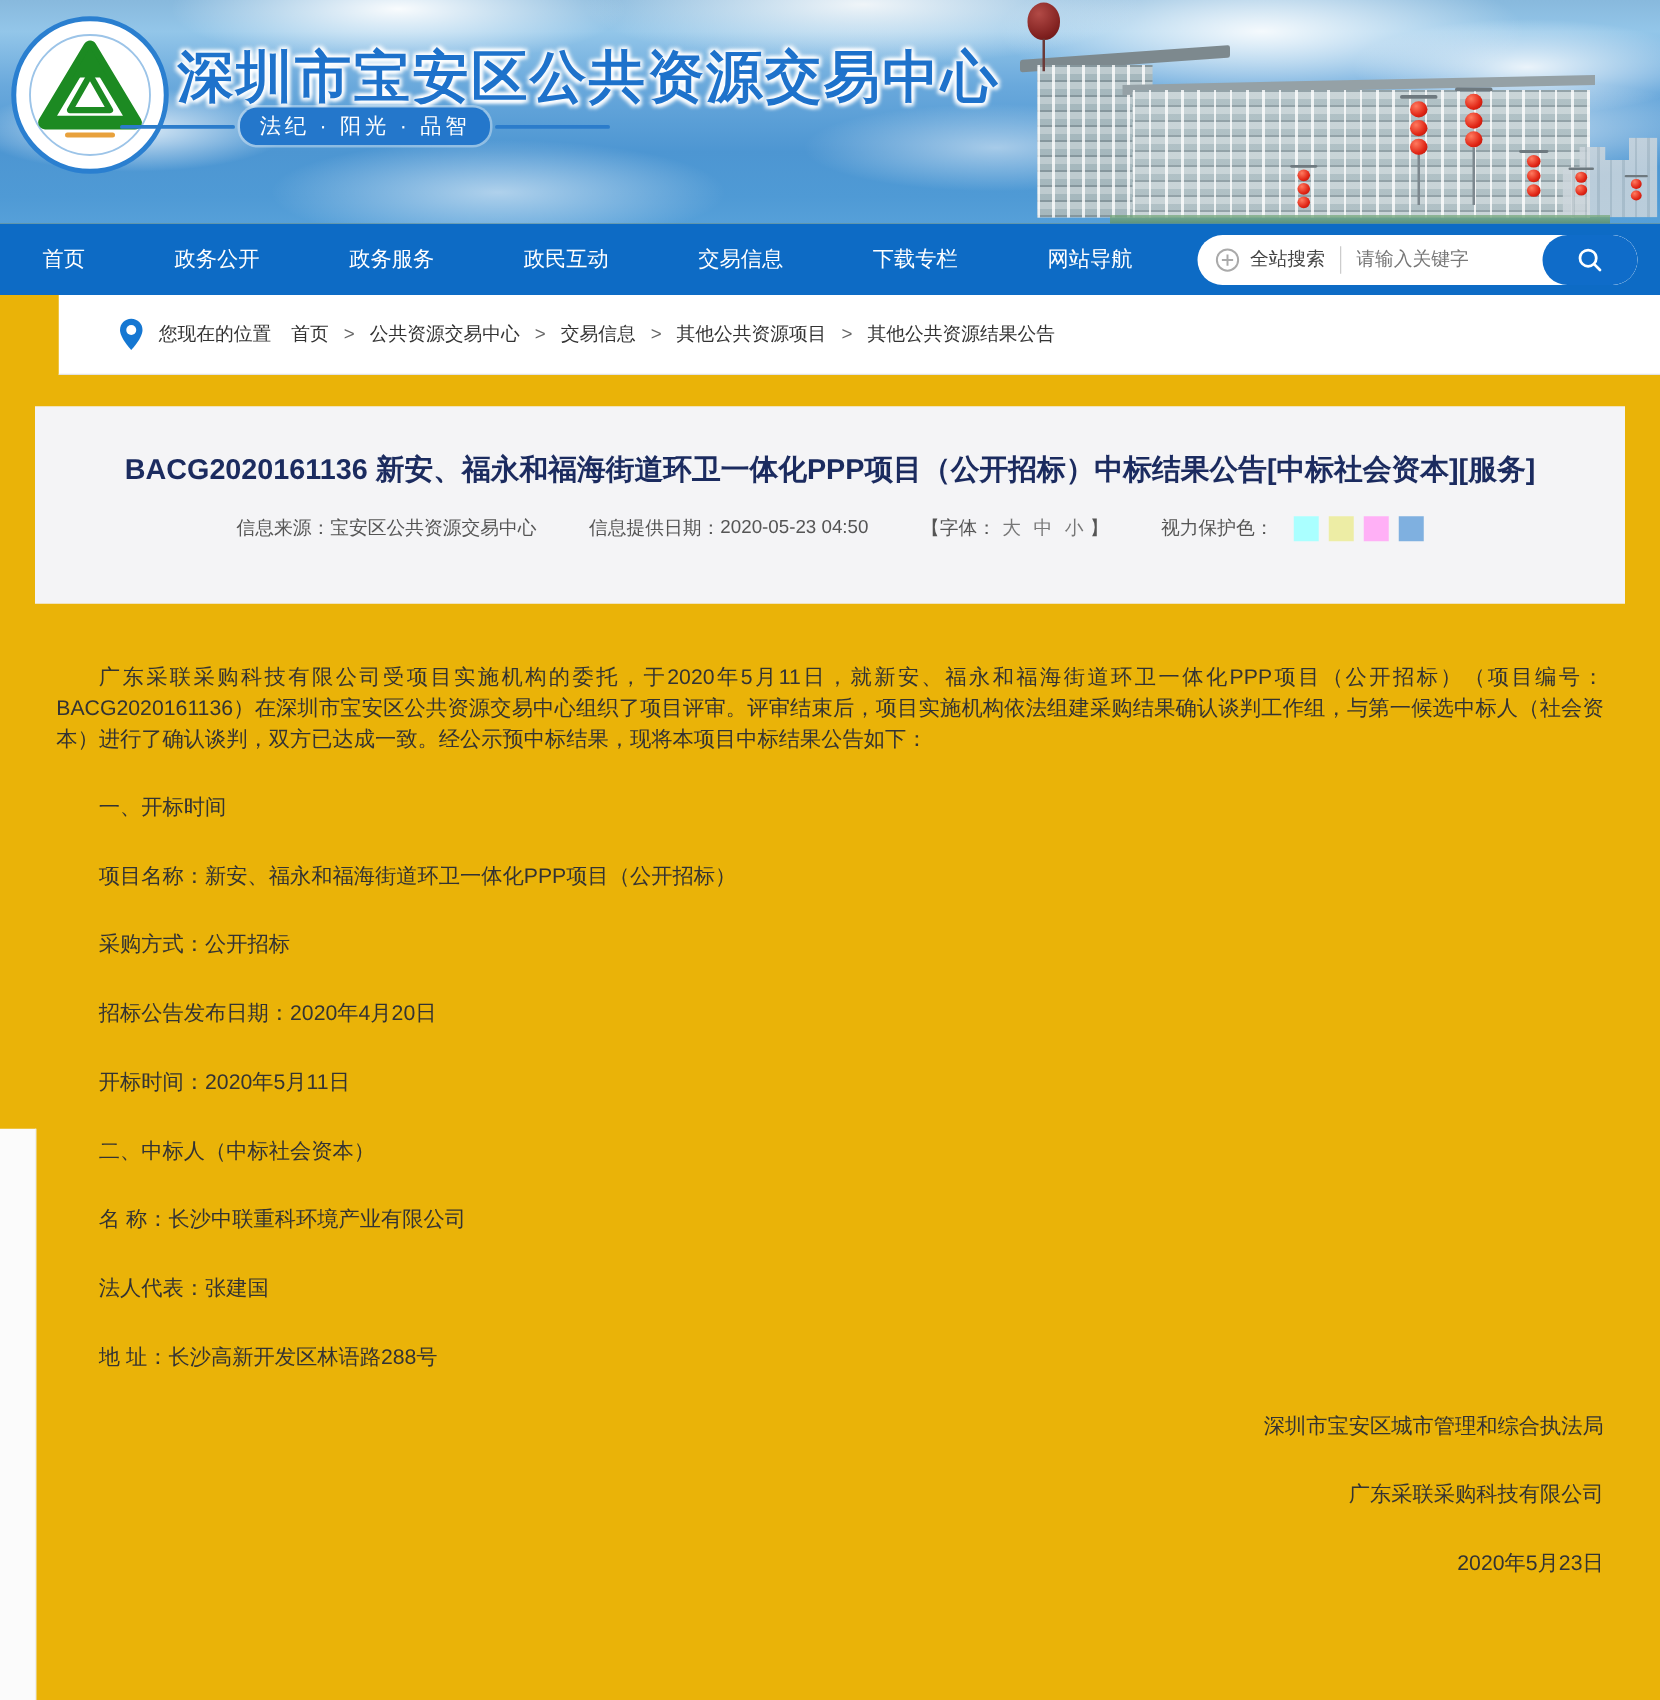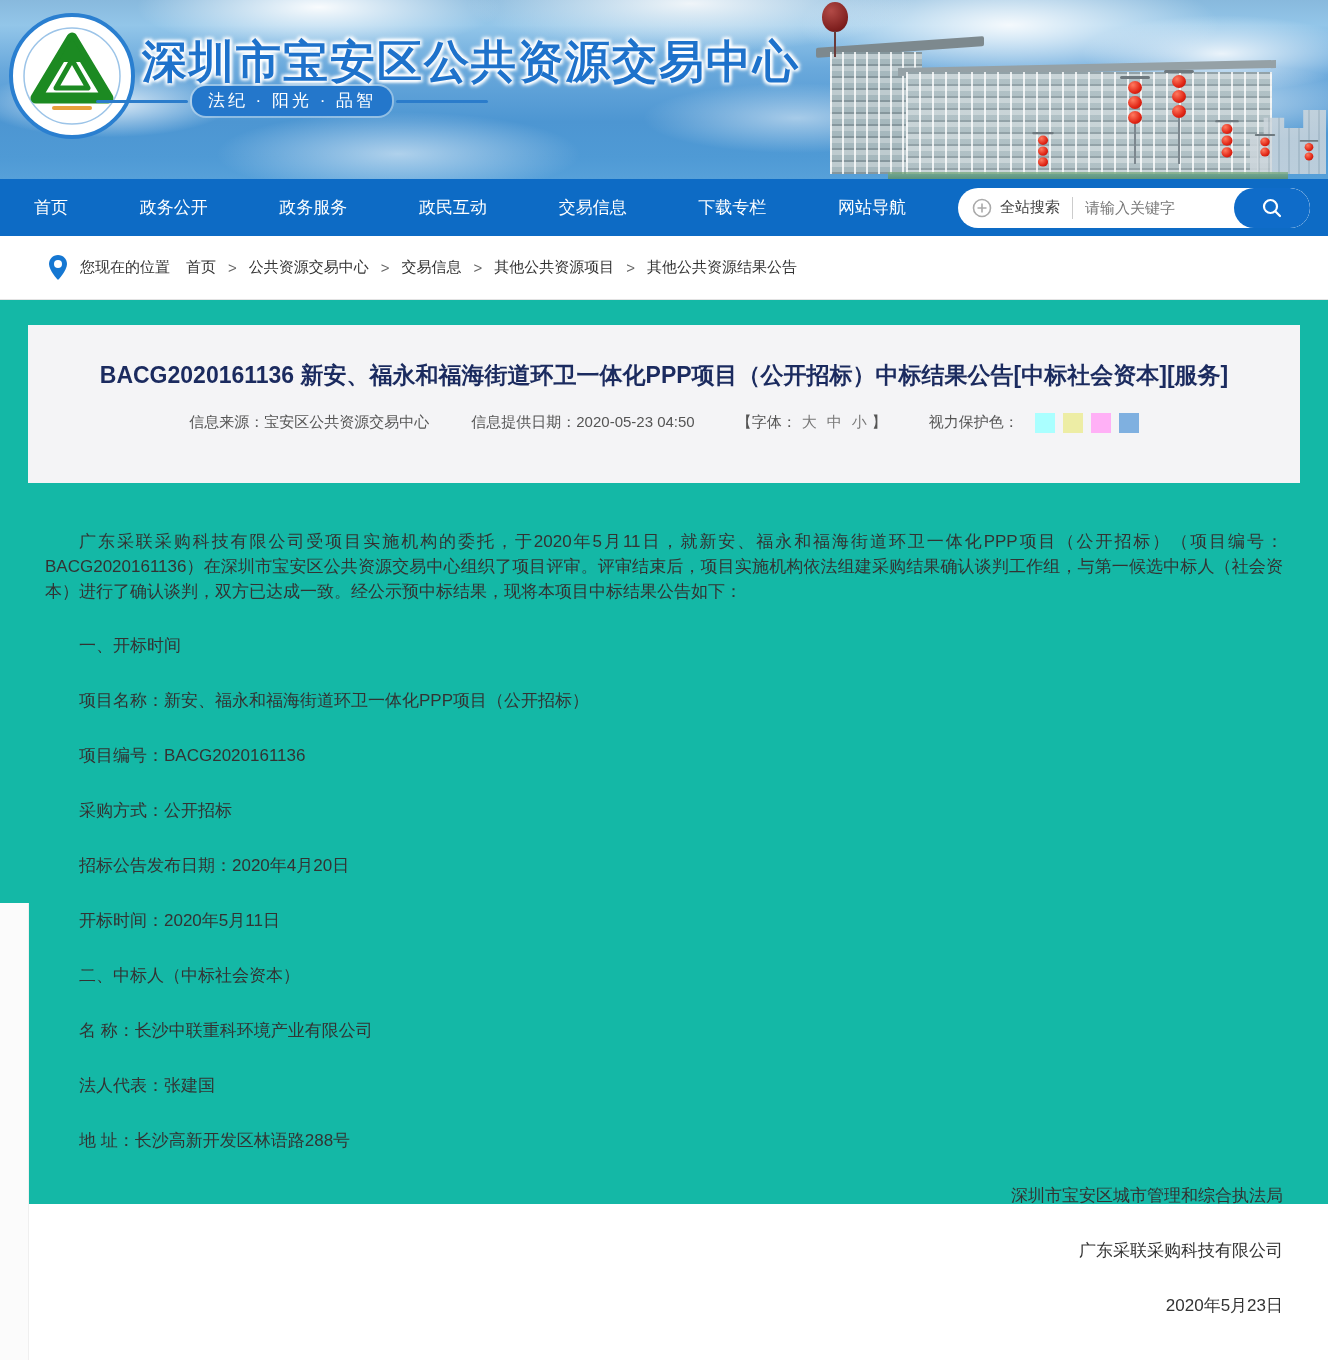--- a/index.html
+++ b/index.html
@@ -2,21 +2,21 @@
 <html><head>
 <meta charset="utf-8">
 <style>
   * { margin:0; padding:0; box-sizing:border-box; }
   html,body { width:1328px; }
   body {
     font-family:"Liberation Sans","DejaVu Sans",sans-serif;
     background:#ffffff; color:#333;
     width:1328px; height:1360px; overflow:hidden; position:relative;
   }
-  .page { width:1328px; height:1204px; position:relative; background:#14b8a6; }
+  .page { width:1328px; height:1360px; position:relative; background:#eab308; }
 
   
   .banner { position:relative; width:100%; height:179px; overflow:hidden;
     background:linear-gradient(180deg,#88b9dd 0%,#93c6e9 14%,#6aa9dc 38%,#4d96d2 68%,#4f9ad5 88%,#56a0d9 100%);
   }
   .clouds { position:absolute; inset:0;
     background:
       radial-gradient(260px 64px at 24% 4%, rgba(255,255,255,.95), transparent 70%),
       radial-gradient(320px 70px at 52% 2%, rgba(245,248,250,.95), transparent 70%),
       radial-gradient(300px 80px at 76% 14%, rgba(255,255,255,.9), transparent 70%),
@@ -86,21 +86,21 @@
   .search-label { color:#444; font-size:15px; margin:0 12px 0 8px; white-space:nowrap; }
   .search-div { width:1px; height:22px; background:#ccc; }
   .search-input { flex:1; min-width:0; border:none; outline:none; font-size:15px; color:#666;
     padding:0 6px 0 12px; font-family:inherit; background:transparent; }
   .search-input::placeholder { color:#777; }
   .search-btn { width:76px; height:40px; border:none; border-radius:20px; background:#0f6cc9;
     display:flex; align-items:center; justify-content:center; cursor:pointer; flex:0 0 auto; }
 
   
   .crumb-bar { height:64px; background:#fff; border-bottom:1px solid #e3e3e3;
-    display:flex; align-items:center; padding-left:48px; font-size:15px; color:#333; }
+    display:flex; align-items:center; padding-left:48px; font-size:15px; color:#333;margin-left:47px; }
   .crumb-bar .pin { margin-right:12px; }
   .crumb-prefix { margin-right:10px; }
   .crumb-link { margin:0 6px; cursor:pointer; white-space:nowrap; }
   .crumb-sep { color:#666; margin:0 6px; }
 
   
   .title-box { margin:25px 28px 0; height:158px; background:#f4f4f6; text-align:center;
     padding:34px 40px 0; }
   .art-title { font-size:23px; font-weight:700; color:#1b2b5f; line-height:32px; }
   .meta-row { margin-top:22px; display:flex; justify-content:center; 
@@ -257,21 +257,20 @@
         <span class="swatch" style="background: rgb(255, 176, 246);"></span>
         <span class="swatch" style="background: rgb(127, 176, 224);"></span>
       </span>
     </div>
   </div>
 
   <div class="content">
     <p class="lead">广东采联采购科技有限公司受项目实施机构的委托，于2020年5月11日，就新安、福永和福海街道环卫一体化PPP项目（公开招标）（项目编号：BACG2020161136）在深圳市宝安区公共资源交易中心组织了项目评审。评审结束后，项目实施机构依法组建采购结果确认谈判工作组，与第一候选中标人（社会资本）进行了确认谈判，双方已达成一致。经公示预中标结果，现将本项目中标结果公告如下：</p>
     <p class="item">一、开标时间</p>
     <p class="item">项目名称：新安、福永和福海街道环卫一体化PPP项目（公开招标）</p>
-    <p class="item">项目编号：BACG2020161136</p>
     <p class="item">采购方式：公开招标</p>
     <p class="item">招标公告发布日期：2020年4月20日</p>
     <p class="item">开标时间：2020年5月11日</p>
     <p class="item">二、中标人（中标社会资本）</p>
     <p class="item">名 称：长沙中联重科环境产业有限公司</p>
     <p class="item">法人代表：张建国</p>
     <p class="item">地 址：长沙高新开发区林语路288号</p>
 
     <div class="sigs">
       <p class="sig">深圳市宝安区城市管理和综合执法局</p>

